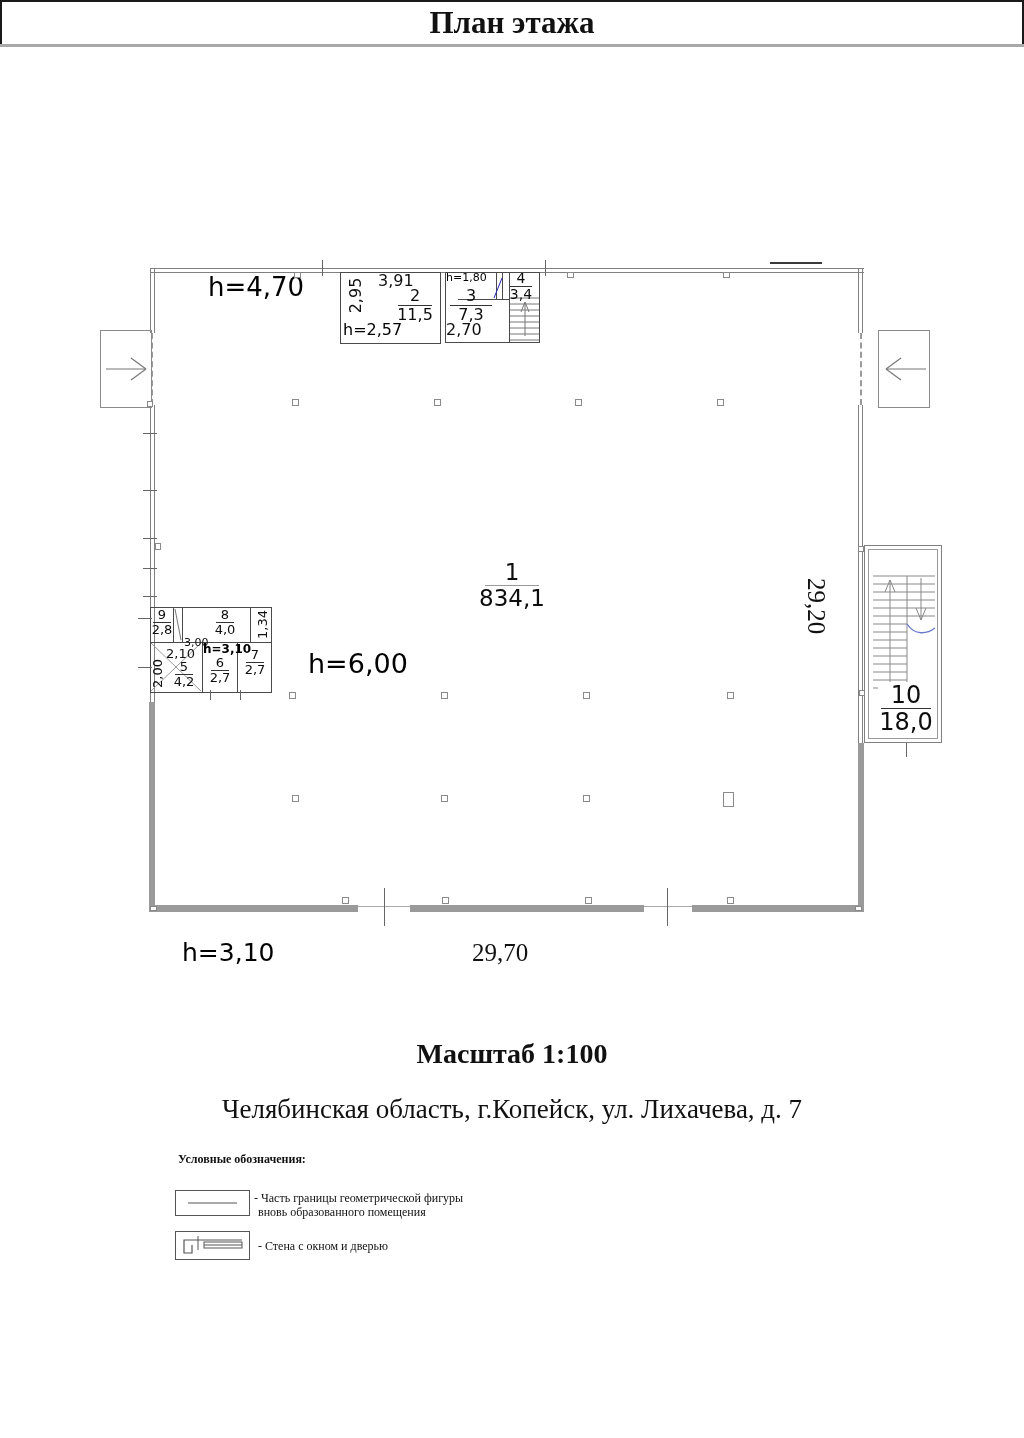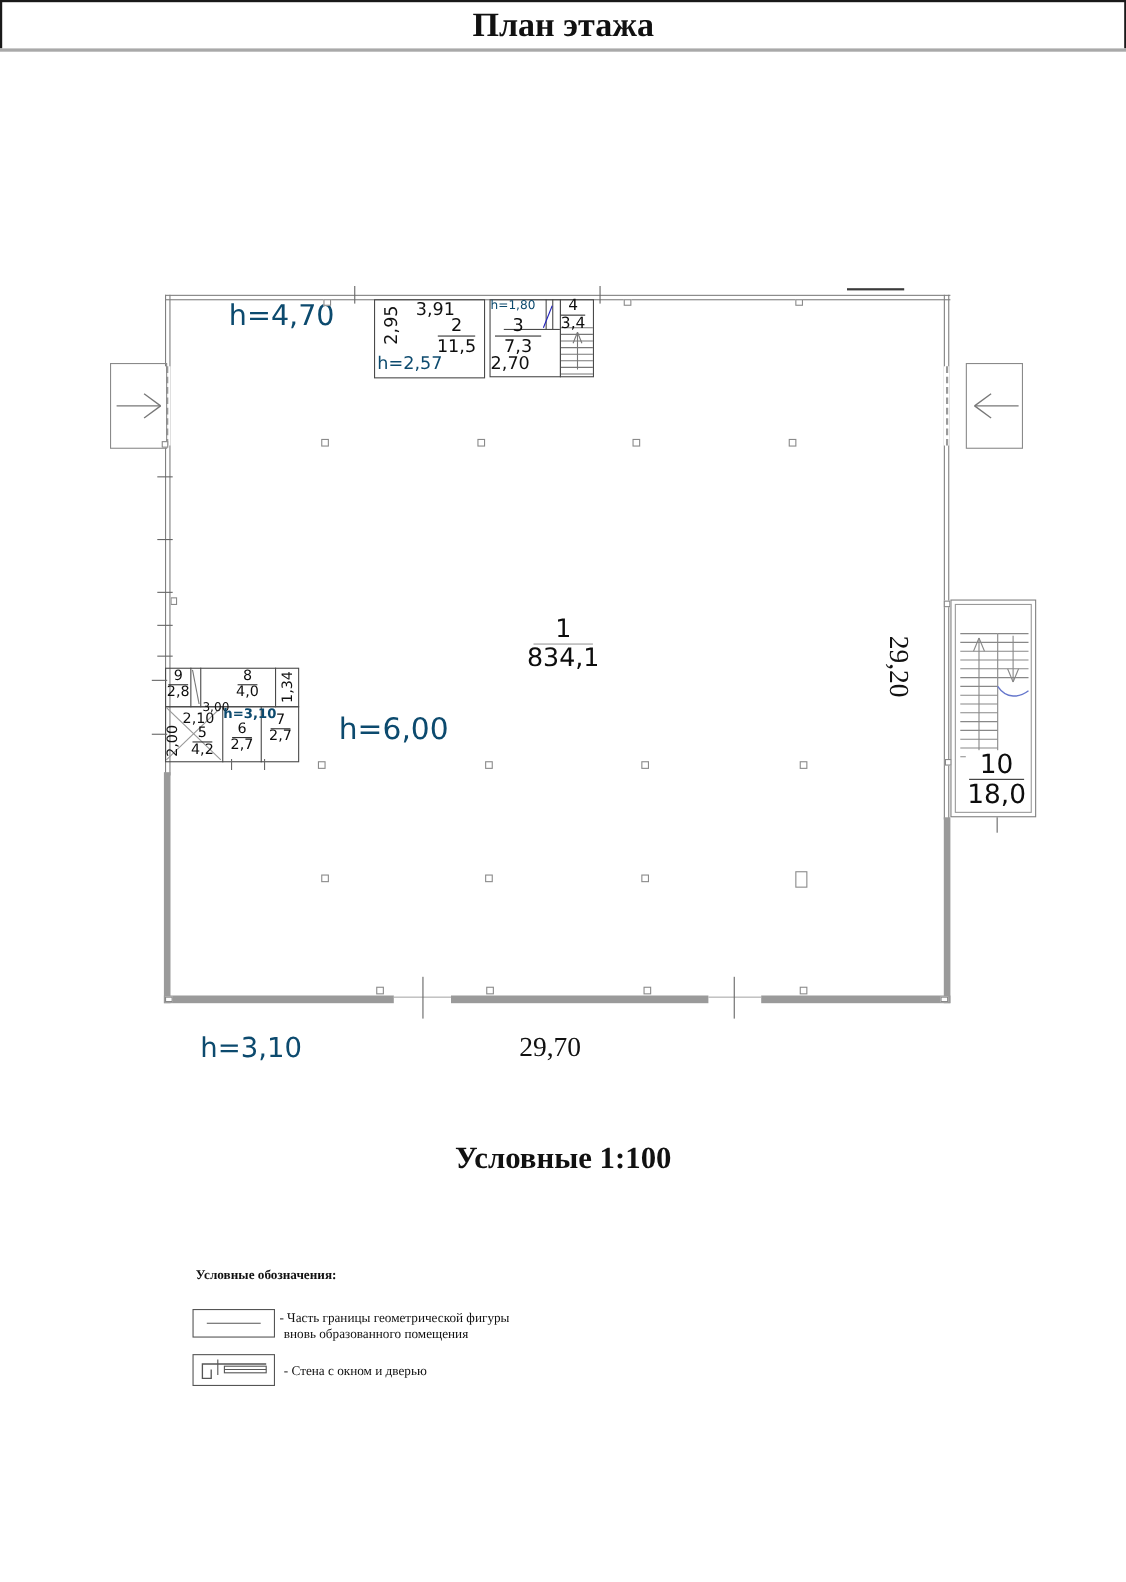--- a/index.html
+++ b/index.html
@@ -3,21 +3,21 @@
 <meta charset="utf-8">
 <style>
   * { box-sizing: border-box; margin: 0; padding: 0; }
   html,body { background:#fff; }
   .page { position:relative; width:1024px; height:1335px; background:#fff; overflow:hidden;
           font-family:"DejaVu Sans", sans-serif; color:#111; }
   .abs { position:absolute; }
   .t   { position:absolute; white-space:nowrap; }
   .sans{ font-family:"DejaVu Sans", sans-serif; }
   .ser { font-family:"Liberation Serif","DejaVu Serif", serif; }
-  .blue{ color:#0c4a6e; }
+  .blue{ color:#000000; }
   .rot90  { transform:rotate(90deg); }
   .rot270 { transform:rotate(-90deg); }
   .ctr { text-align:center; }
   
   .dline-h { position:absolute; border-top:1px solid #808080; border-bottom:1px solid #808080; }
   .dline-v { position:absolute; border-left:1px solid #808080; border-right:1px solid #808080; }
   .thick   { position:absolute; background:#9a9a9a; }
   .room    { position:absolute; border:1px solid #4a4a4a; background:transparent; }
   .divv    { position:absolute; width:1px; background:#4a4a4a; }
   .divh    { position:absolute; height:1px; background:#4a4a4a; }
@@ -259,21 +259,22 @@
     <div class="tickH" style="left:143px;top:538px;width:14px;"></div>
     <div class="tickH" style="left:143px;top:568px;width:14px;"></div>
     <div class="tickH" style="left:143px;top:596px;width:14px;"></div>
     <div class="tickH" style="left:138px;top:618px;width:14px;"></div>
     <div class="tickH" style="left:138px;top:667px;width:14px;"></div>
     <div class="tickV" style="left:322px;top:260px;height:16px;"></div>
     <div class="tickV" style="left:545px;top:260px;height:16px;"></div>
 
   </div>
 
-  <div class="t ser ctr" style="left:0;top:1038px;width:1024px;font-size:28px;font-weight:bold;">Условные 1:100</div>
+  <div class="t ser ctr" style="left:0;top:1038px;width:1024px;font-size:28px;font-weight:bold;">Масштаб 1:100</div>
+  <div class="t ser ctr" style="left:0;top:1094px;width:1024px;font-size:27px;">Челябинская область, г.Копейск, ул. Лихачева, д. 7</div>
 
   <div class="t ser" style="left:178px;top:1152px;font-size:12px;font-weight:bold;">Условные обозначения:</div>
 
   <div class="abs" style="left:175px;top:1190px;width:75px;height:26px;border:1px solid #555;">
     <svg width="73" height="24" viewBox="0 0 73 24">
       <line x1="12" y1="12" x2="61" y2="12" stroke="#555" stroke-width="1"></line>
     </svg>
   </div>
   <div class="t ser" style="left:254px;top:1191px;font-size:12px;">- Часть границы геометрической фигуры</div>
   <div class="t ser" style="left:258px;top:1205px;font-size:12px;">вновь образованного помещения</div>

